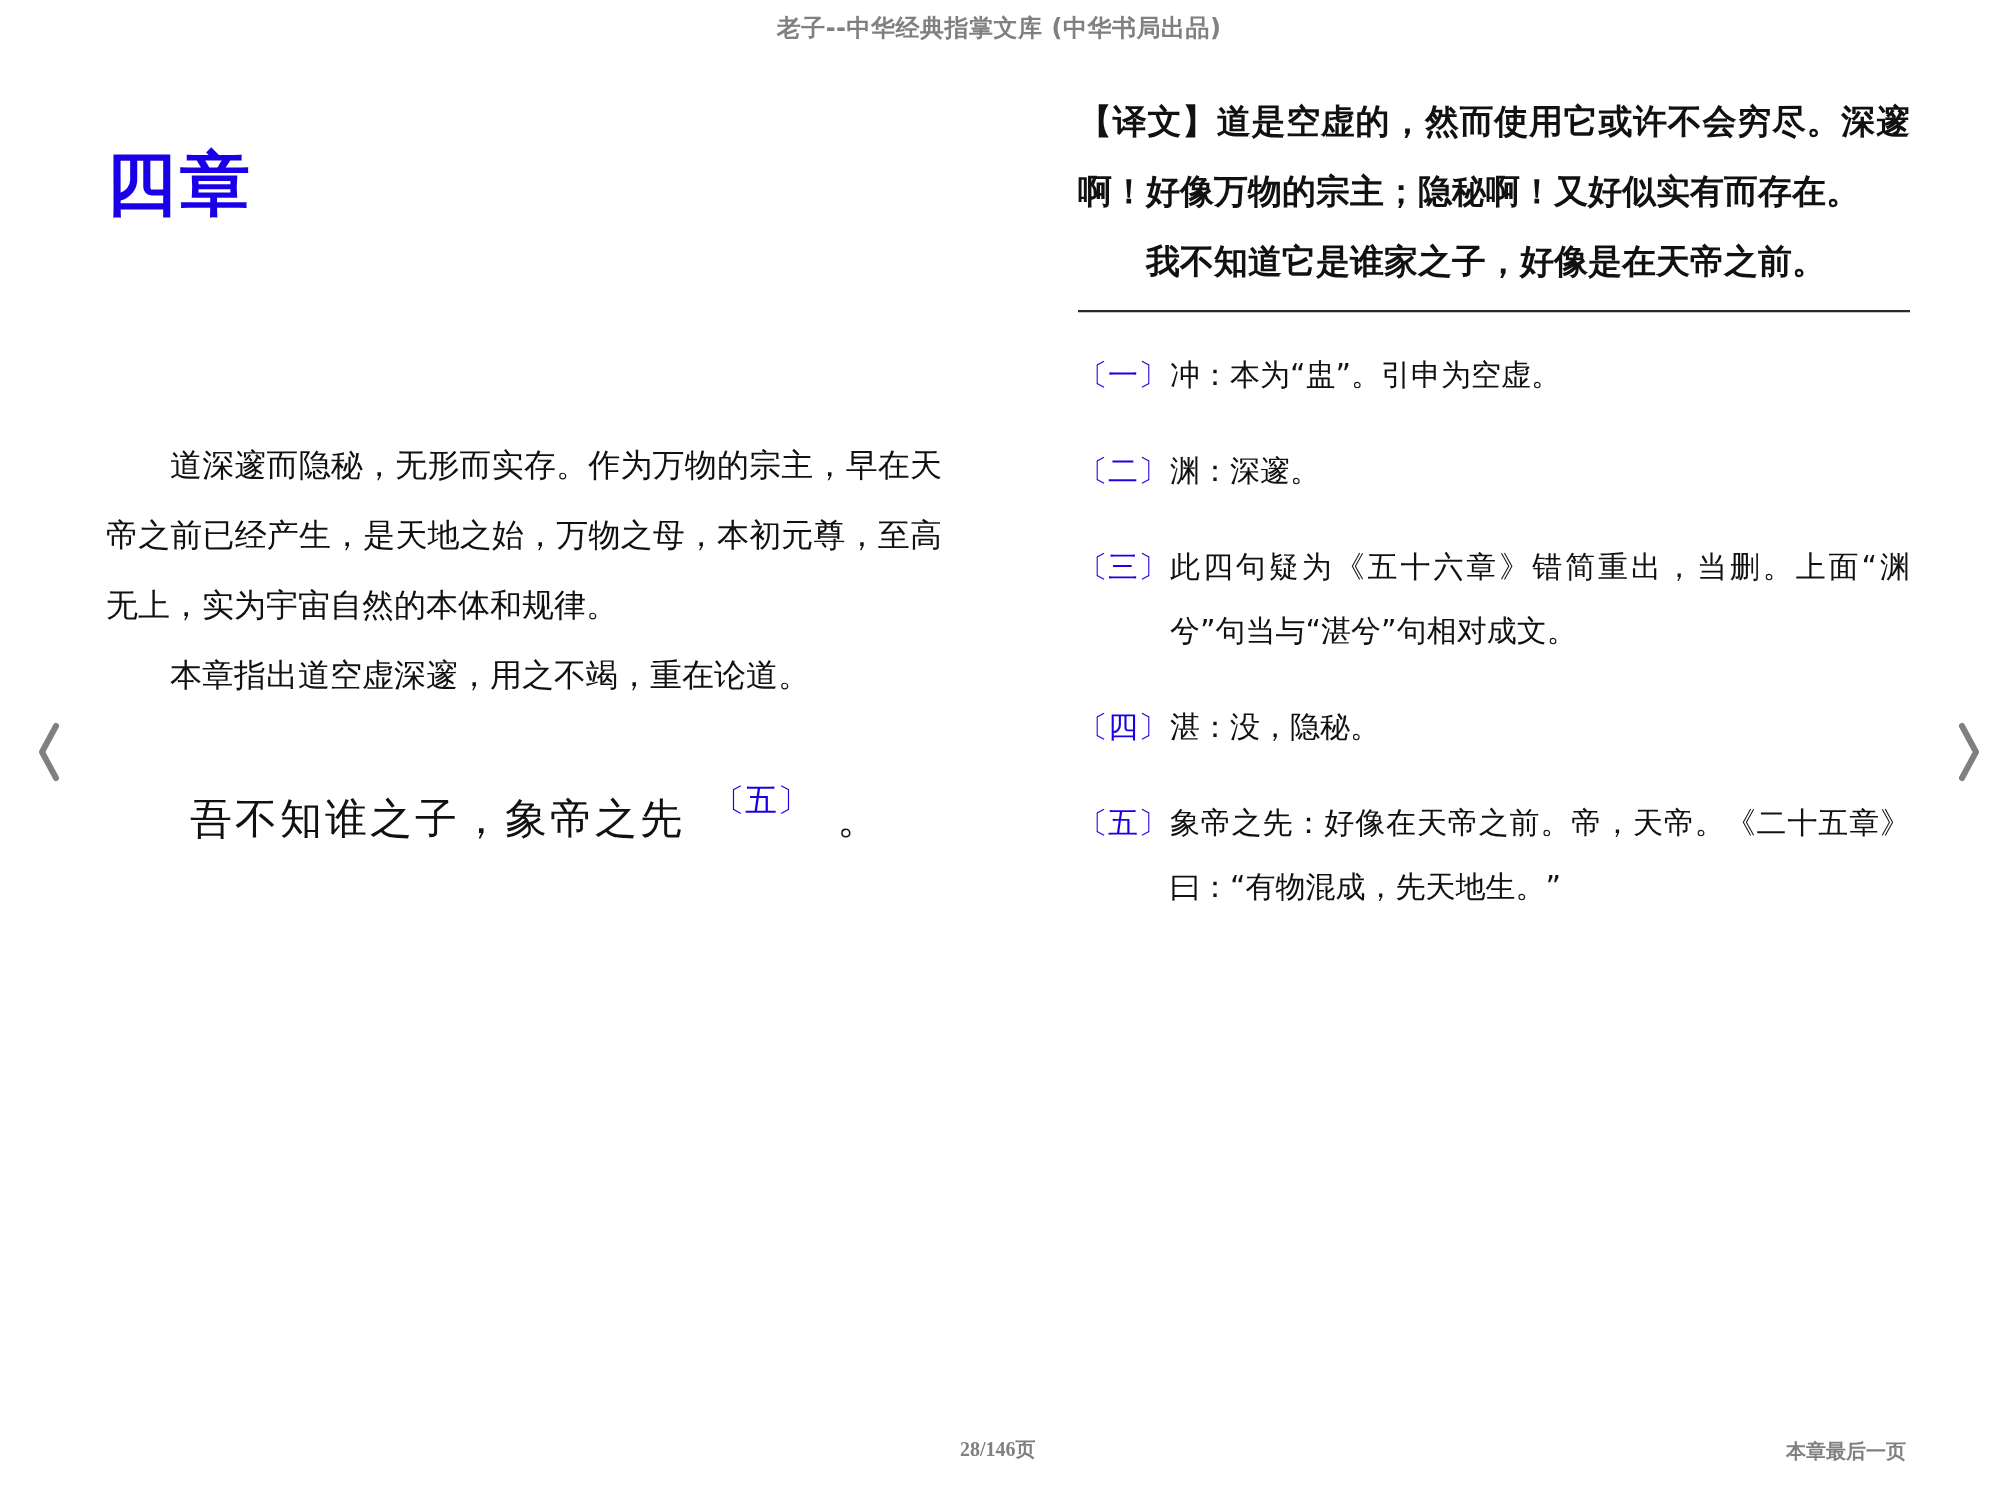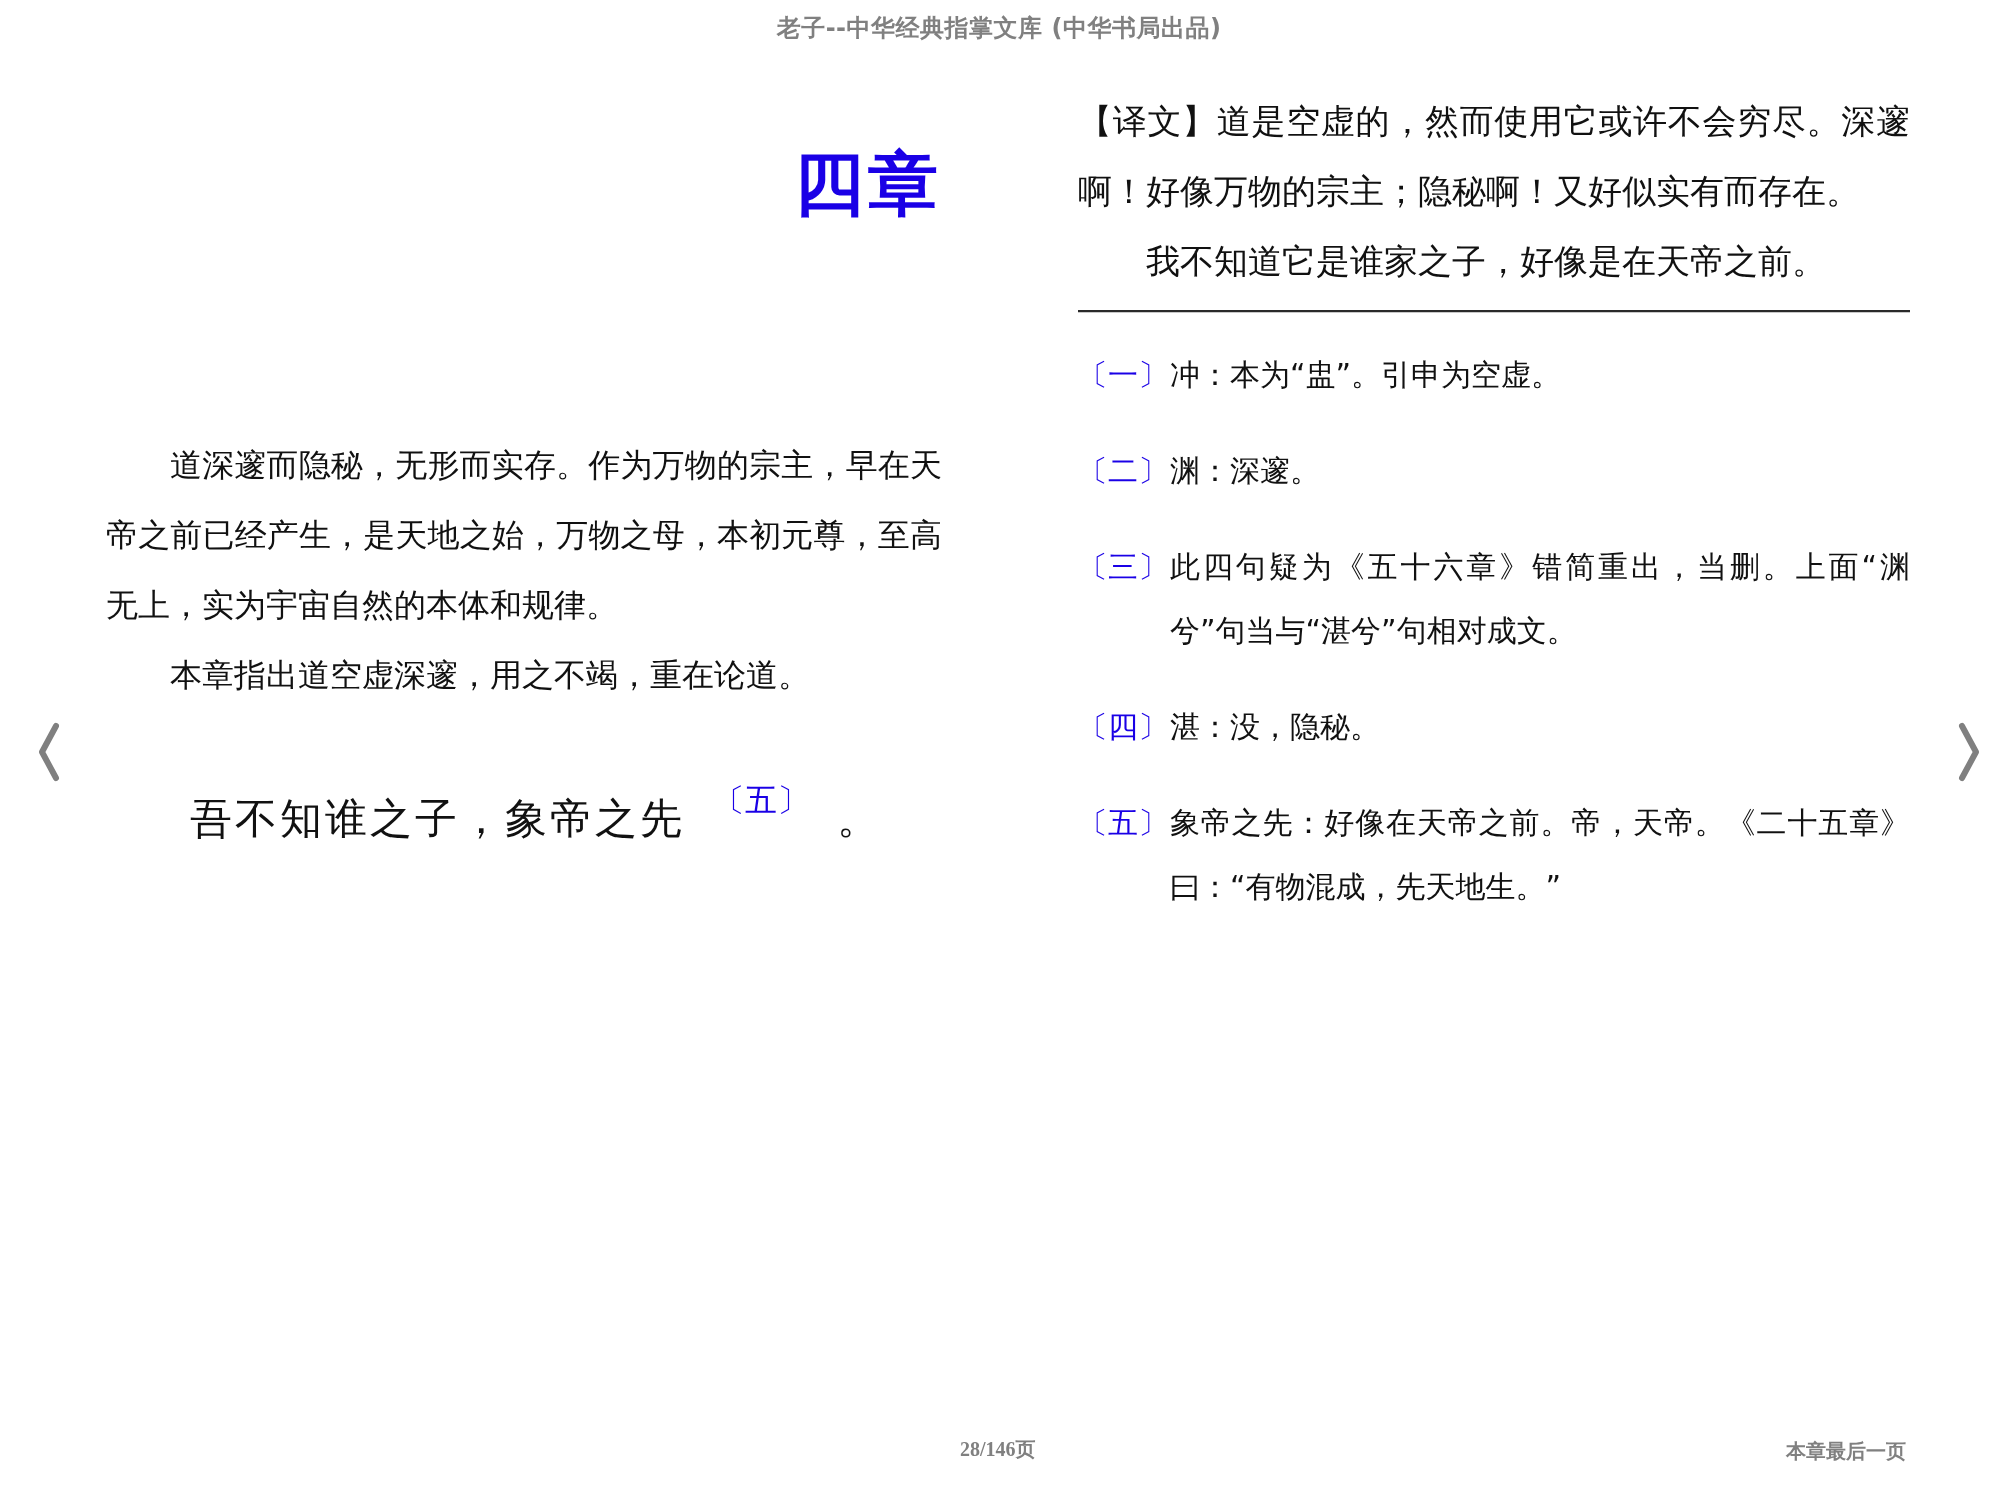--- a/index.html
+++ b/index.html
@@ -13,42 +13,42 @@
       position: absolute; top: 12px; left: 0; width: 100%; text-align: center;
       font-size: 24px; font-weight: bold; color: #808080; letter-spacing: 0.5px;
     }
     .nav-arrow {
       position: absolute; top: 718px; width: 40px; height: 66px; cursor: pointer;
     }
     .nav-arrow svg { width: 40px; height: 66px; }
     .nav-prev { left: 28px; }
     .nav-next { left: 1950px; }
     .chapter-title {
-      position: absolute; left: 106px; top: 138px; width: 836px; text-align: right;
+      position: absolute; left: 106px; top: 138px; width: 836px; text-align: left;
       font-size: 70px; font-weight: bold; color: #1a00e6; letter-spacing: 4px;
     }
     .intro {
       position: absolute; left: 106px; top: 430px; width: 836px;
       font-size: 32px; line-height: 70px; color: #111;
     }
     .intro p { text-indent: 2em; text-align: justify; text-align-last: left; }
 
     .original {
       position: absolute; left: 106px; top: 775px; width: 836px;
       font-size: 42px; line-height: 88px; color: #111; letter-spacing: 3px;
     }
     .original p { text-indent: 2em; text-align: justify; }
     .fn-ref {
       color: #1a00e6; font-size: 32px; position: relative; top: -22px;
       margin: 0 28px; letter-spacing: 0; cursor: pointer;
     }
 
     .right-page { position: absolute; left: 1078px; top: 86px; width: 832px; }
     .translation {
-      font-size: 34px; line-height: 70px; color: #111;
+      font-size: 34px; line-height: 70px; color: #111; font-weight: bold;
     }
     .translation p.first { text-align: justify; }
     .translation p.indent { text-indent: 2em; }
     .divider {
       margin-top: 14px; height: 3px; background: #2a2a2a;
       border-bottom: 1px solid #c8c8c8;
     }
     .notes { margin-top: 30px; font-size: 30px; color: #111; }
     .note {
       position: relative; padding-left: 92px; line-height: 64px; margin-bottom: 32px;

